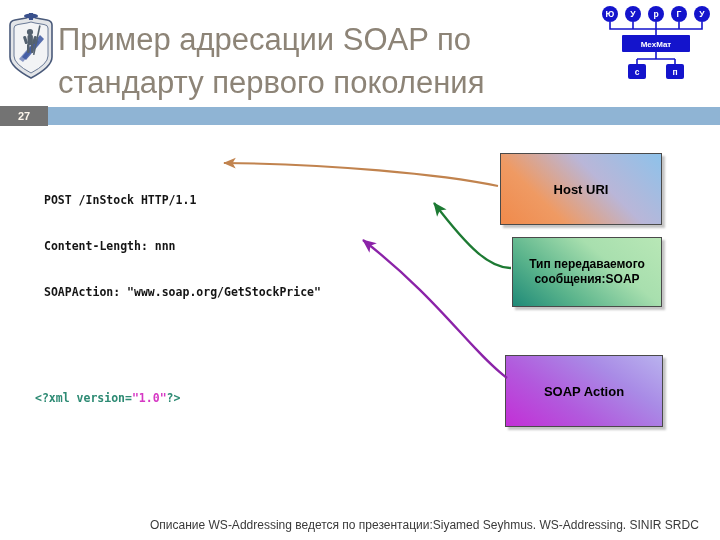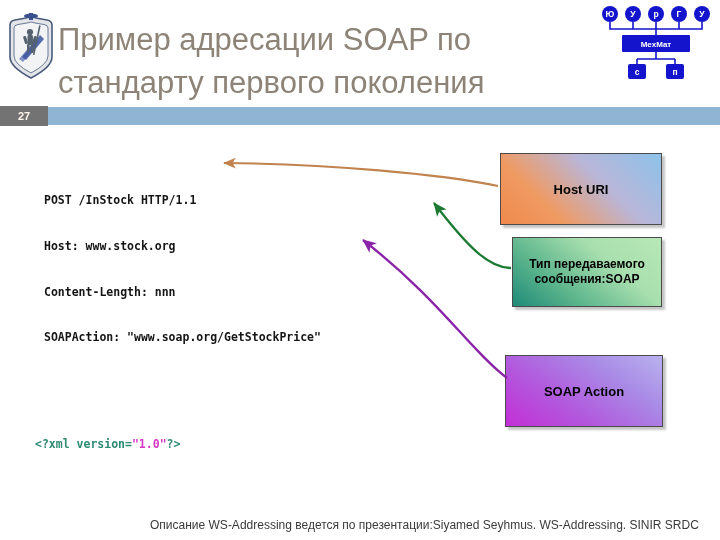--- a/index.html
+++ b/index.html
@@ -206,21 +206,20 @@
       <text x="106" y="15">У</text>
       <text x="60" y="45" font-size="8">МехМат</text>
       <text x="41" y="73">с</text>
         <text x="79" y="73">п</text>
     </g>
   </svg>
 </div>
 
 <div id="code-block">
   <span class="ln tok-plain">POST /InStock HTTP/1.1</span>
-  <span class="ln tok-plain">Host: www.stock.org</span>
   <span class="ln tok-plain">Content-Length: nnn</span>
   <span class="ln tok-plain">SOAPAction: "www.soap.org/GetStockPrice"</span>
   <span class="ln">&nbsp;</span>
 
   <span class="ln"><span class="tok-tag">&lt;?xml version=</span><span class="tok-val">"1.0"</span><span class="tok-tag">?&gt;</span></span>
 
   
 
   
 

